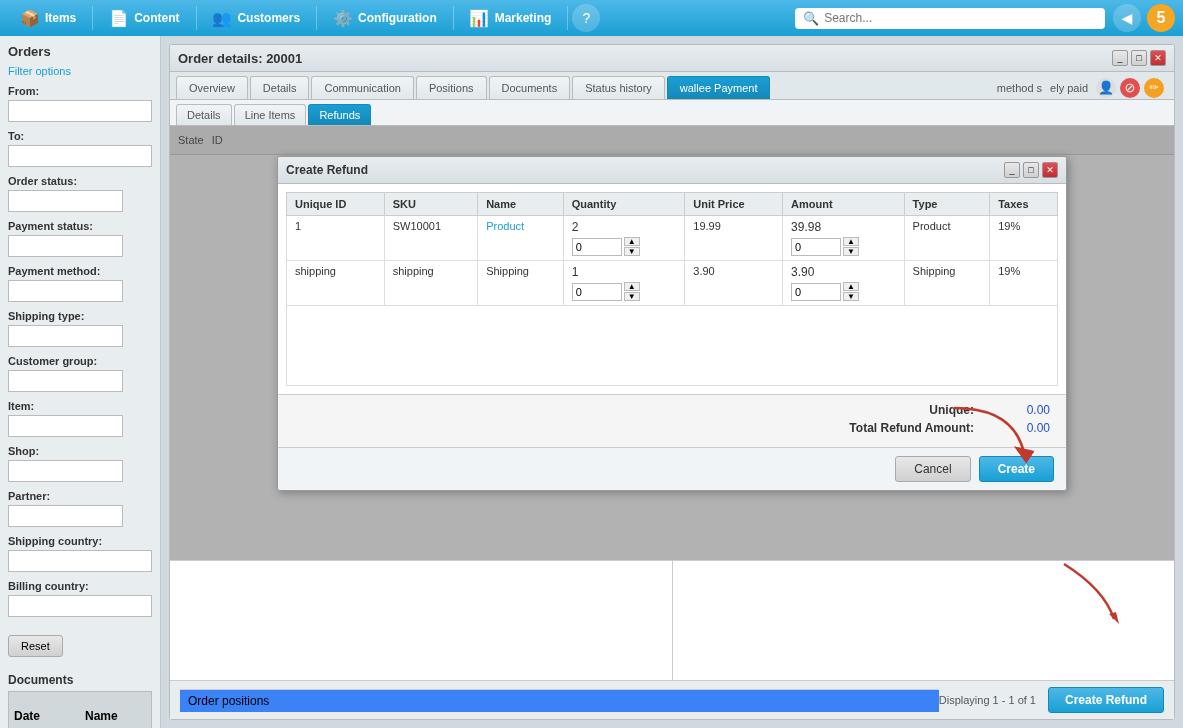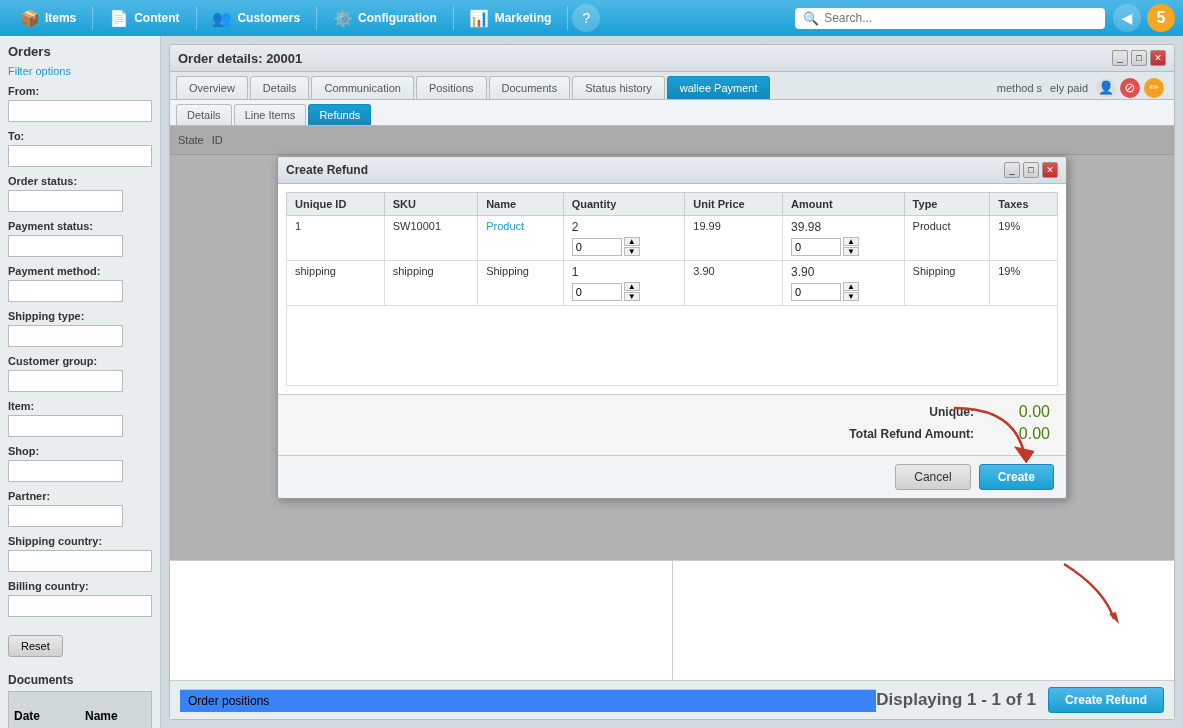--- a/index.html
+++ b/index.html
@@ -156,21 +156,21 @@
       width: 16px; height: 9px; border: 1px solid #bbb; background: #f0f0f0;
       cursor: pointer; font-size: 8px; display: flex; align-items: center; justify-content: center;
     }
 
     .refund-summary {
       background: #f5f5f5; border-top: 1px solid #ccc; padding: 8px 16px;
       text-align: right;
     }
     .summary-row { display: flex; justify-content: flex-end; align-items: center; gap: 16px; margin-bottom: 4px; }
     .summary-label { font-size: 12px; font-weight: bold; color: #333; }
-    .summary-value { font-size: 16px; color: #4d7c0f; width: 60px; text-align: right; }
+    .summary-value { font-size: 12px; color: #1d4ed8; width: 60px; text-align: right; }
 
     .modal-footer {
       display: flex; justify-content: flex-end; gap: 8px;
       padding: 8px 12px; background: #f0f4f6; border-top: 1px solid #ccc;
       border-radius: 0 0 3px 3px;
     }
     .btn-cancel {
       background: linear-gradient(to bottom, #e8e8e8, #d0d0d0);
       border: 1px solid #aaa; border-radius: 3px;
       padding: 5px 18px; cursor: pointer; font-size: 12px; color: #333; margin-left: 32px;
@@ -192,21 +192,21 @@
     
     .bottom-footer {
       display: flex; justify-content: flex-end; align-items: center;
       padding: 6px 10px; background: #e8edf0; border-top: 1px solid #ccc;
     }
     .btn-create-refund {
       background: linear-gradient(to bottom, #4db8e8, #1a9fd4);
       border: 1px solid #1488b8; border-radius: 3px;
       padding: 5px 16px; cursor: pointer; font-size: 12px; color: white; font-weight: bold;
     }
-    .displaying-text { font-size: 17px; color: #555; font-weight: bold; }
+    .displaying-text { font-size: 11px; color: #555; }
 
     
     .order-positions-bar {
       display: flex; align-items: center; padding: 4px 8px;
       background: #3b82f6; border-top: 1px solid #ccc; font-size: 11px;
     }
   </style>
 </head>
 <body>
 

